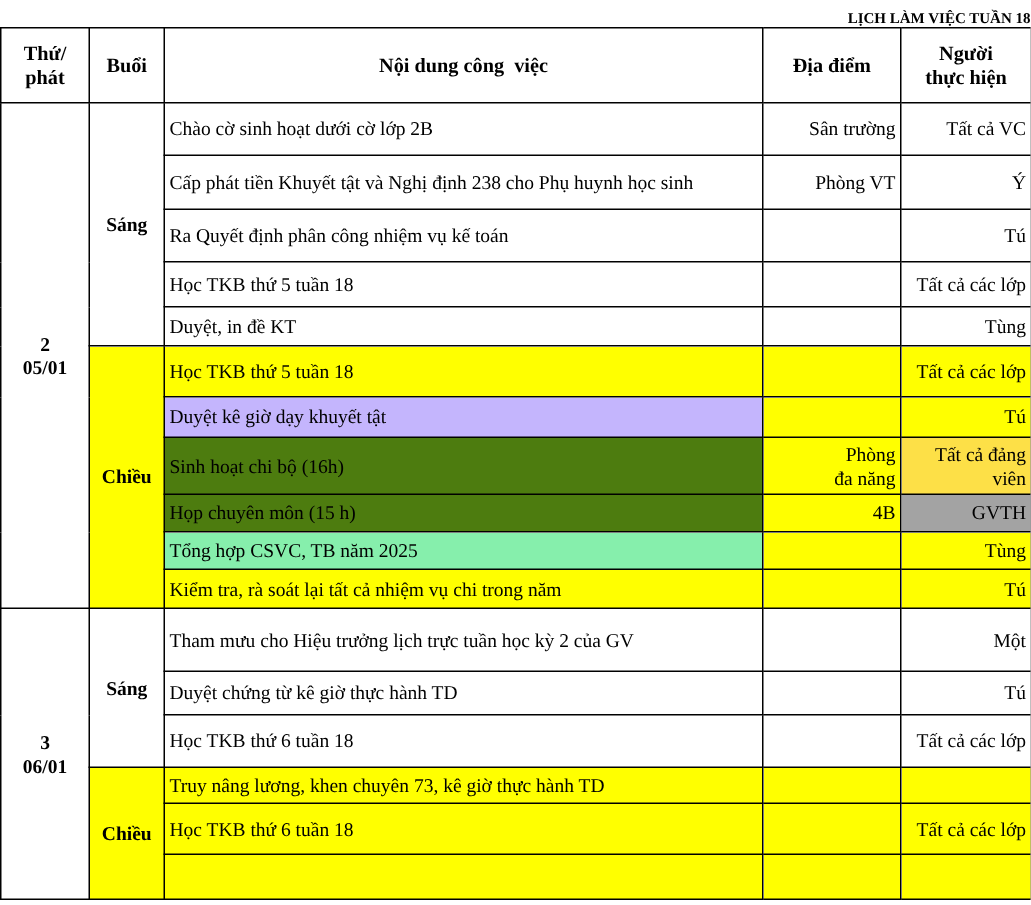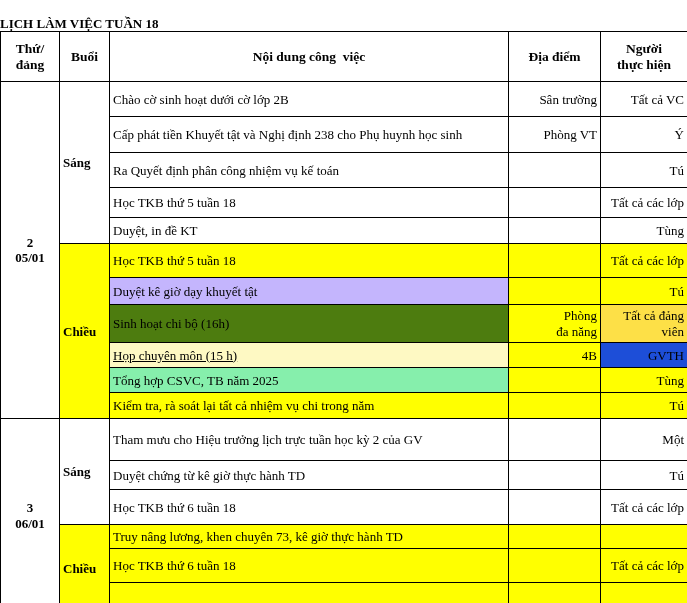--- a/index.html
+++ b/index.html
@@ -7,24 +7,24 @@
     padding: 0;
     width: 687px;
     height: 603px;
     overflow: hidden;
     background: #ffffff;
     color: #000000;
     font-family: "Liberation Serif", "DejaVu Serif", serif;
   }
   .page { width: 687px; height: 603px; overflow: hidden; }
   .doc-title {
-    text-align: left;
+    text-align: right;
     font-weight: bold;
-    font-size: 13px;
-    padding-top: 17px;
+    font-size: 10px;
+    padding-top: 7px;
     line-height: 1.1;
   }
   .doc-subtitle {
     text-align: center;
     font-weight: bold;
     font-style: italic;
     font-size: 13.5px;
     line-height: 1.15;
     padding-bottom: 4px;
   }
@@ -48,20 +48,21 @@
     white-space: pre-wrap;
   }
   .day-cell {
     font-weight: bold;
     text-align: center;
     white-space: pre-line;
     background: #ffffff;
   }
   .session-cell {
     font-weight: bold;
+    text-align: center;
   }
   .content-cell { text-align: left; padding-left: 4px; }
   .loc-cell, .person-cell { text-align: right; white-space: pre-line; padding: 1px 2px; }
   .hl { background: #FFFF00; }
 </style>
 </head>
 <body>
 
 <div class="page">
   <div class="doc-title">LỊCH LÀM VIỆC TUẦN 18</div>
@@ -70,21 +71,21 @@
     <colgroup>
       <col style="width:59px">
         <col style="width:50px">
         <col style="width:399px">
         <col style="width:92px">
         <col style="width:87px">
     </colgroup>
     <tbody>
         <tr style="height:50px">
       <th>Thứ/
-đảng</th>
+phát</th>
       <th>Buổi</th>
       <th>Nội dung công  việc</th>
       <th>Địa điểm</th>
       <th>Người
 thực hiện</th>
     </tr>
 
     <tr style="height:35px">
       <td class="day-cell" rowspan="11">2
 05/01</td>
@@ -125,23 +126,23 @@
       <td class="loc-cell hl" style="background: rgb(255, 255, 0);"></td>
       <td class="person-cell hl" style="background: rgb(255, 255, 0);">Tú</td>
     </tr>
     <tr style="height:38px">
       <td class="content-cell hl" style="background: #4d7c0f;">Sinh hoạt chi bộ (16h)</td>
       <td class="loc-cell hl" style="background: rgb(255, 255, 0);">Phòng
 đa năng</td>
       <td class="person-cell hl" style="background: #fde047;">Tất cả đảng viên</td>
     </tr>
     <tr style="height:25px">
-      <td class="content-cell hl" style="background: #fef9c3; text-decoration: underline;">Họp chuyên môn (15 h)</td>
+      <td class="content-cell hl" style="background: #4d7c0f;">Họp chuyên môn (15 h)</td>
       <td class="loc-cell hl" style="background: rgb(255, 255, 0);">4B</td>
-      <td class="person-cell hl" style="background: #1d4ed8;">GVTH</td>
+      <td class="person-cell hl" style="background: #a3a3a3;">GVTH</td>
     </tr>
     <tr style="height:25px">
       <td class="content-cell hl" style="background: #86efac;">Tổng hợp CSVC, TB năm 2025</td>
       <td class="loc-cell hl" style="background: rgb(255, 255, 0);"></td>
       <td class="person-cell hl" style="background: rgb(255, 255, 0);">Tùng</td>
     </tr>
     <tr style="height:26px">
       <td class="content-cell hl" style="background: rgb(255, 255, 0);">Kiểm tra, rà soát lại tất cả nhiệm vụ chi trong năm</td>
       <td class="loc-cell hl" style="background: rgb(255, 255, 0);"></td>
       <td class="person-cell hl" style="background: rgb(255, 255, 0);">Tú</td>

